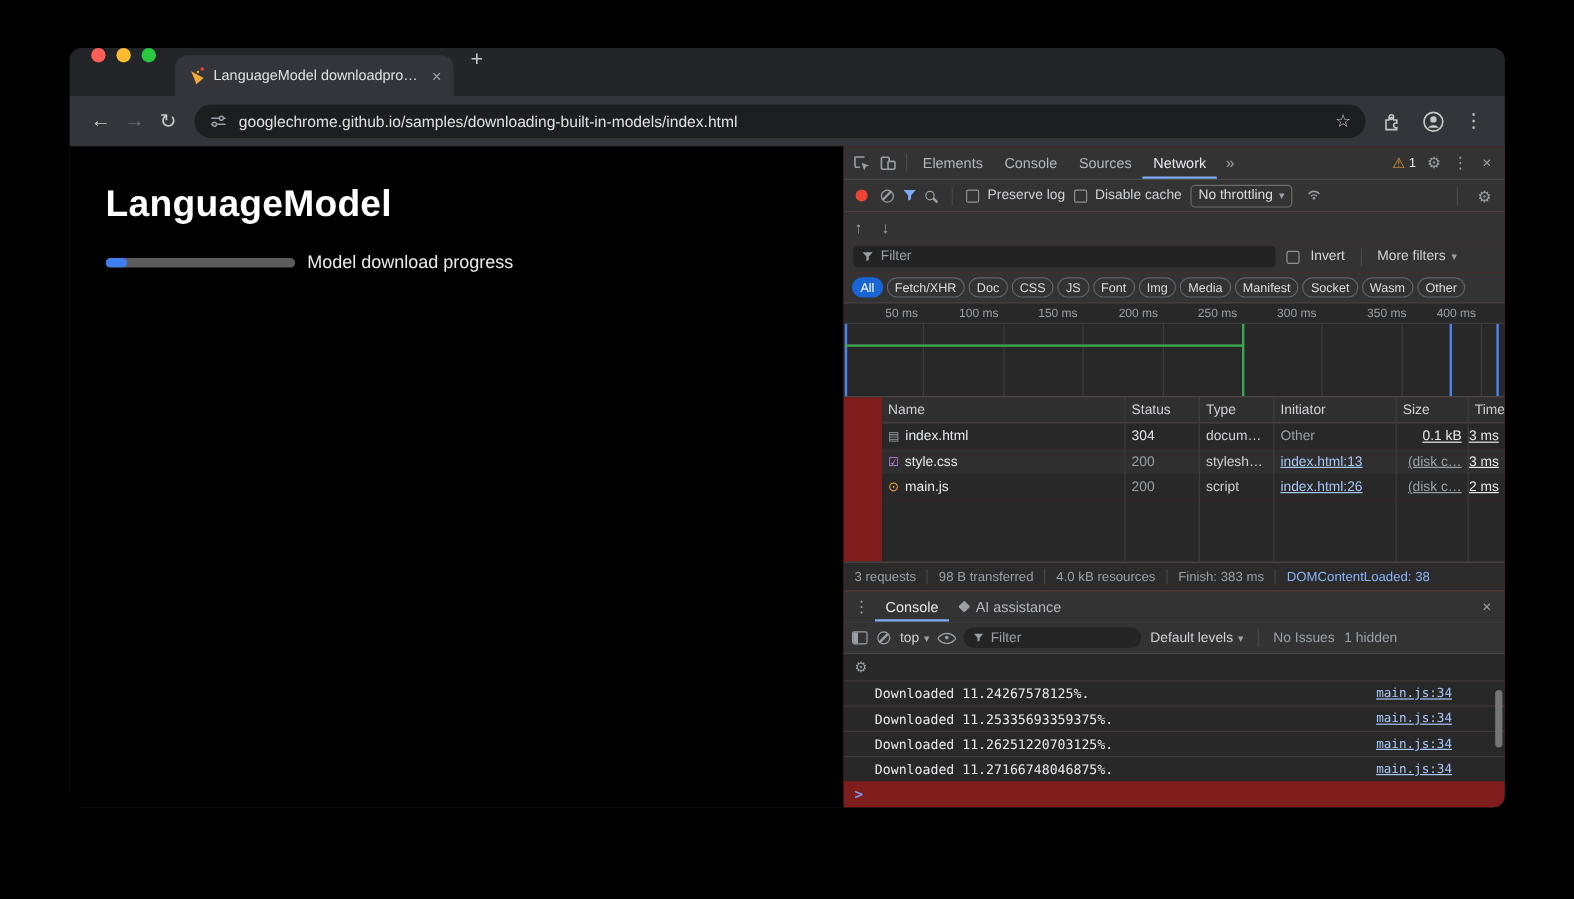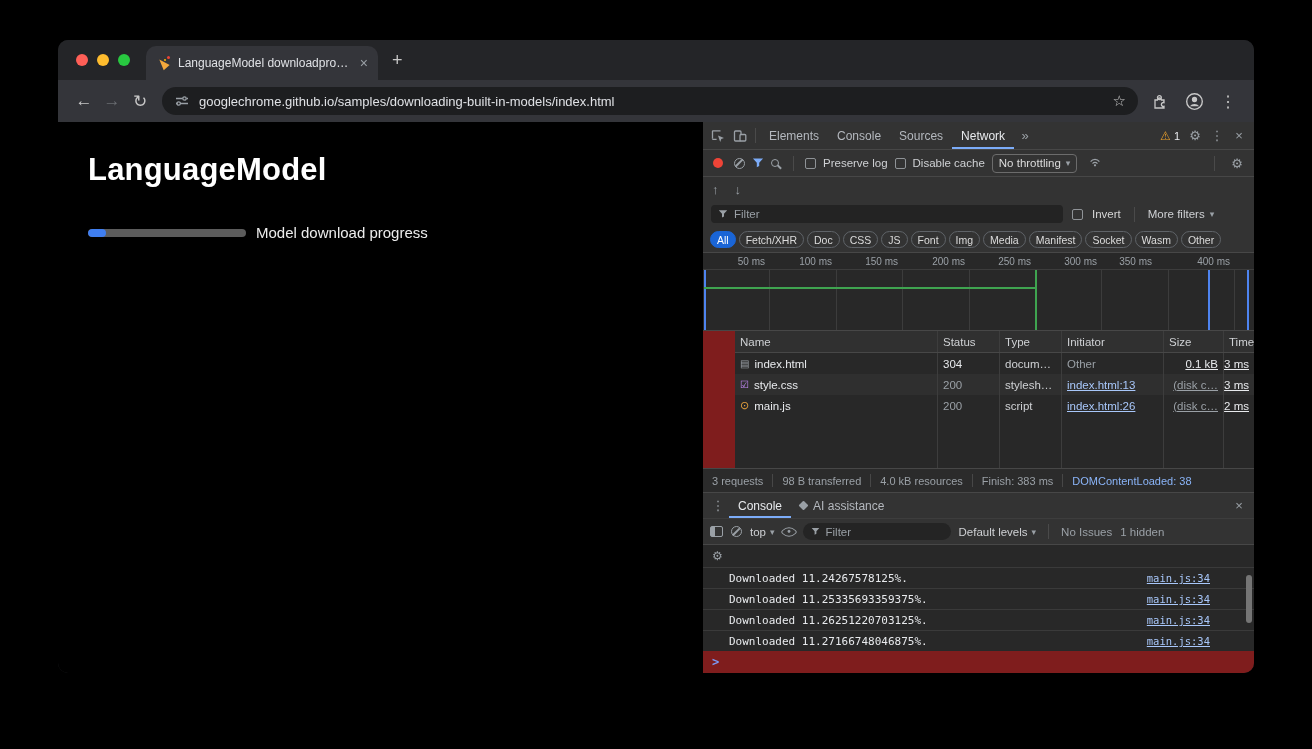--- a/index.html
+++ b/index.html
@@ -3,21 +3,21 @@
 <meta charset="utf-8">
 <style>
   * { margin:0; padding:0; box-sizing:border-box; }
   html,body { width:1312px; height:749px; background:#000; overflow:hidden;
     font-family:"Liberation Sans", sans-serif; }
 
   .window { position:absolute; left:58px; top:40px; width:1196px; height:633px;
     background:#202124; border-radius:10px; overflow:hidden; display:flex; flex-direction:column; }
 
   
-  .tabstrip { height:40px; background:#242528; display:flex; align-items:center; padding-left:18px; flex:none; }
+  .tabstrip { height:40px; background:#242528; display:flex; align-items:flex-start; padding-left:18px; flex:none; }
   .lights { display:flex; gap:9px; margin-right:16px; }
   .light { width:12px; height:12px; border-radius:50%; }
   .l-red{background:#ff5f57}.l-yellow{background:#febc2e}.l-green{background:#28c840}
   .tab { align-self:flex-end; height:34px; width:232px; background:#34353a;
     border-radius:10px 10px 0 0; display:flex; align-items:center; padding:0 10px; gap:8px; }
   .favicon { position:relative; width:14px; height:14px; flex:none; }
   .cone { position:absolute; left:3px; top:2px; width:0; height:0;
     border-left:4px solid transparent; border-right:4px solid transparent;
     border-bottom:11px solid #f4a93c; transform:rotate(-42deg); }
   .favicon::after { content:''; position:absolute; right:0; top:0; width:3px; height:3px; border-radius:50%; background:#ea4335; }
@@ -40,21 +40,21 @@
 
   
   .content { flex:1; display:flex; min-height:0; }
   .page { width:645px; background:#000; padding:30px 0 0 30px; flex:none; }
   .page h1 { font-size:31px; font-weight:700; color:#fff; letter-spacing:.2px; }
   .btn-row { margin-top:38px; display:flex; gap:9px; align-items:center; }
   .btn { font-family:"Liberation Sans",sans-serif; font-size:12.5px; height:21px; padding:0 9px;
     border:none; border-radius:2px; }
   .btn-create { background:#c9c9c9; color:#111; }
   .btn-prompt { background:#333; color:#848484; }
-  .progress-row { margin-top:36px; display:flex; align-items:center; gap:10px; }
+  .progress-row { margin-top:22px; display:flex; align-items:center; gap:10px; }
   .progress { width:158px; height:8px; background:#5c5c5c; border-radius:4px; overflow:hidden; }
   .progress-fill { height:100%; background:#3f7ef0; border-radius:4px; }
   .progress-label { font-size:15px; color:#ececec; }
 
   
   .devtools { flex:1; background:#7f1d1d; display:flex; flex-direction:column; min-width:0;
     font-size:12px; color:#d6d6d6; }
   .vsep { width:1px; height:15px; background:#4a4a4a; margin:0 4px; flex:none; }
   .ic-btn { width:22px; height:22px; display:flex; align-items:center; justify-content:center; color:#9aa0a6; flex:none; }
   .glyph { font-size:13px; line-height:1; }
@@ -320,21 +320,21 @@
       </div>
 
       <div class="timeline">
         <div class="tl-head">
           <span class="tl-lab" style="right:489px">50 ms</span>
           <span class="tl-lab" style="right:422px">100 ms</span>
           <span class="tl-lab" style="right:356px">150 ms</span>
           <span class="tl-lab" style="right:289px">200 ms</span>
           <span class="tl-lab" style="right:223px">250 ms</span>
           <span class="tl-lab" style="right:157px">300 ms</span>
-          <span class="tl-lab" style="right:102px">350 ms</span>
+          <span class="tl-lab" style="right:82px">350 ms</span>
           <span class="tl-lab" style="right:24px">400 ms</span>
         </div>
         <span class="gl" style="left:66px"></span>
         <span class="gl" style="left:133px"></span>
         <span class="gl" style="left:199px"></span>
         <span class="gl" style="left:266px"></span>
         <span class="gl" style="left:332px"></span>
         <span class="gl" style="left:398px"></span>
         <span class="gl" style="left:465px"></span>
         <span class="gl" style="left:531px"></span>

